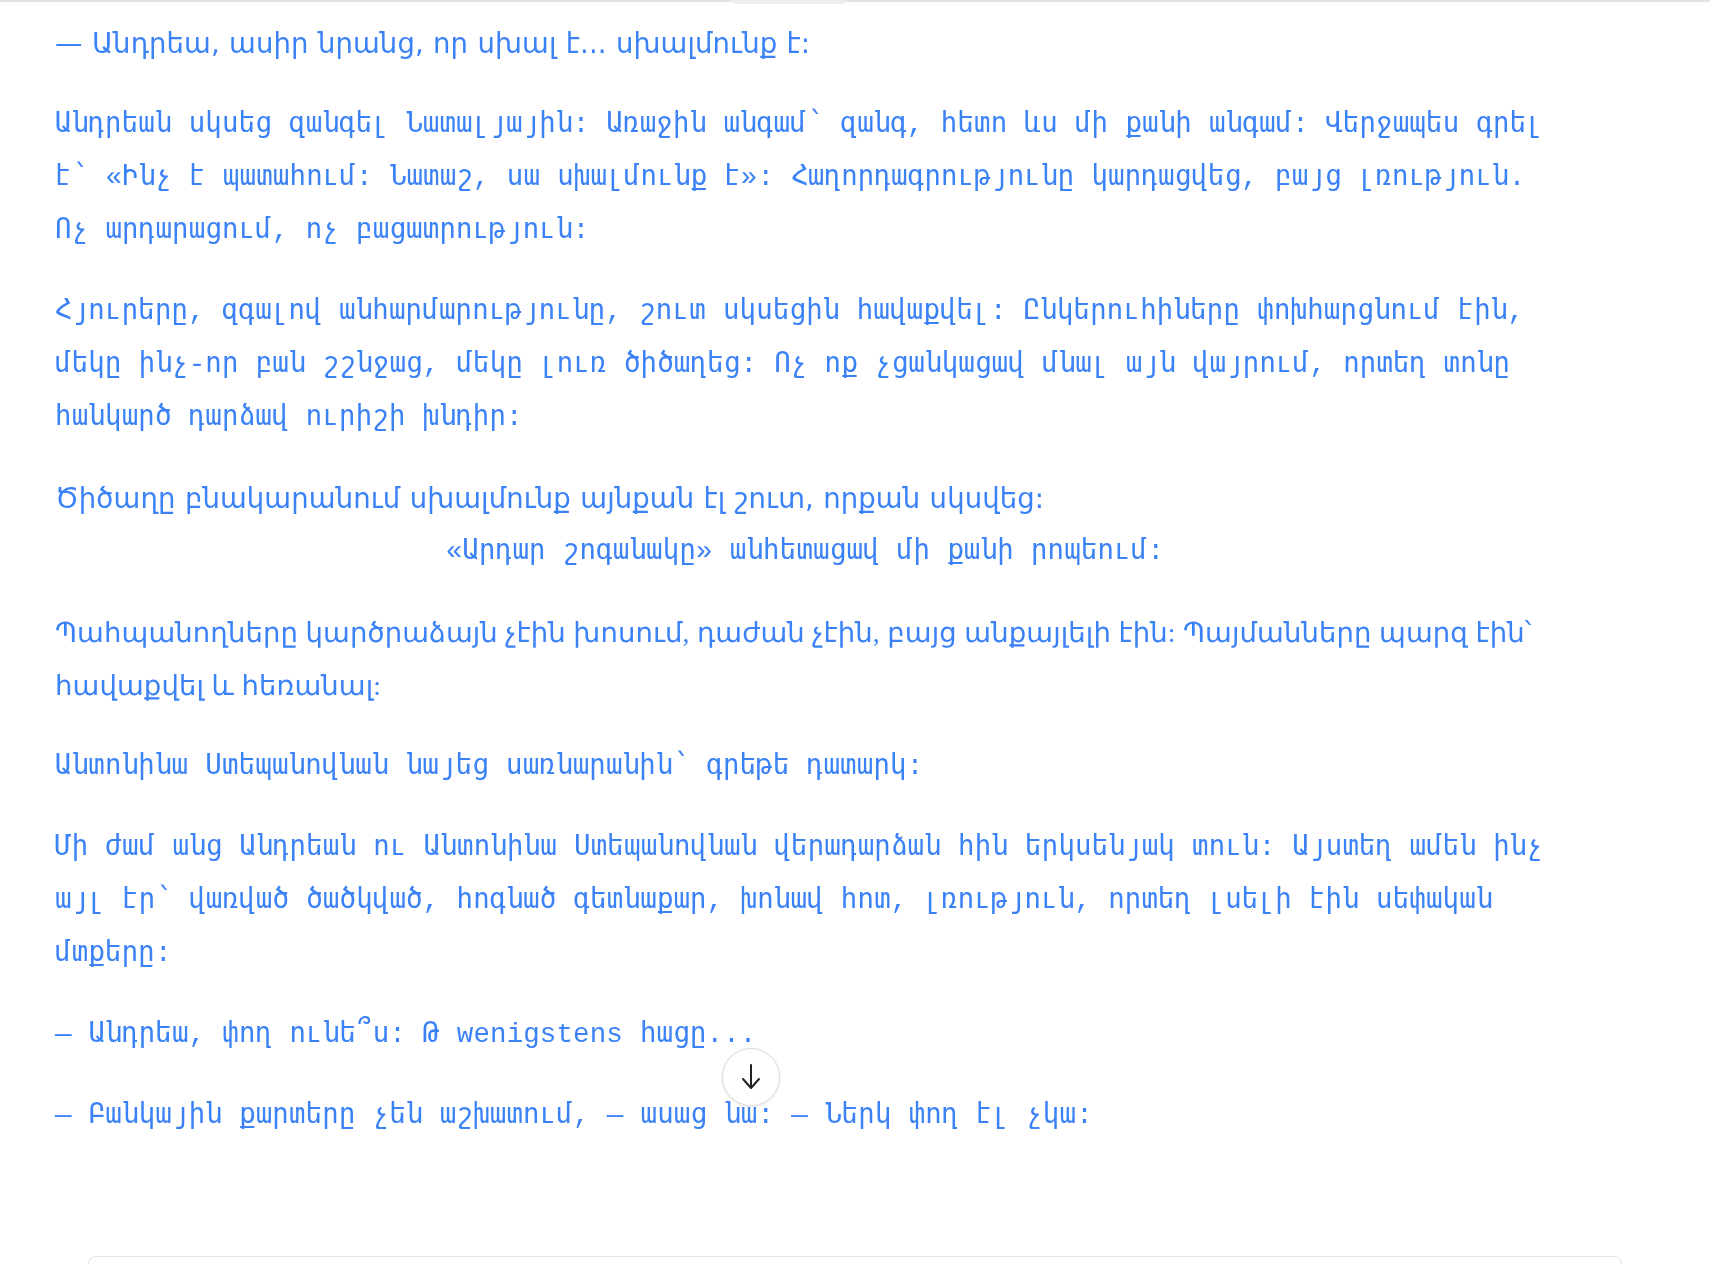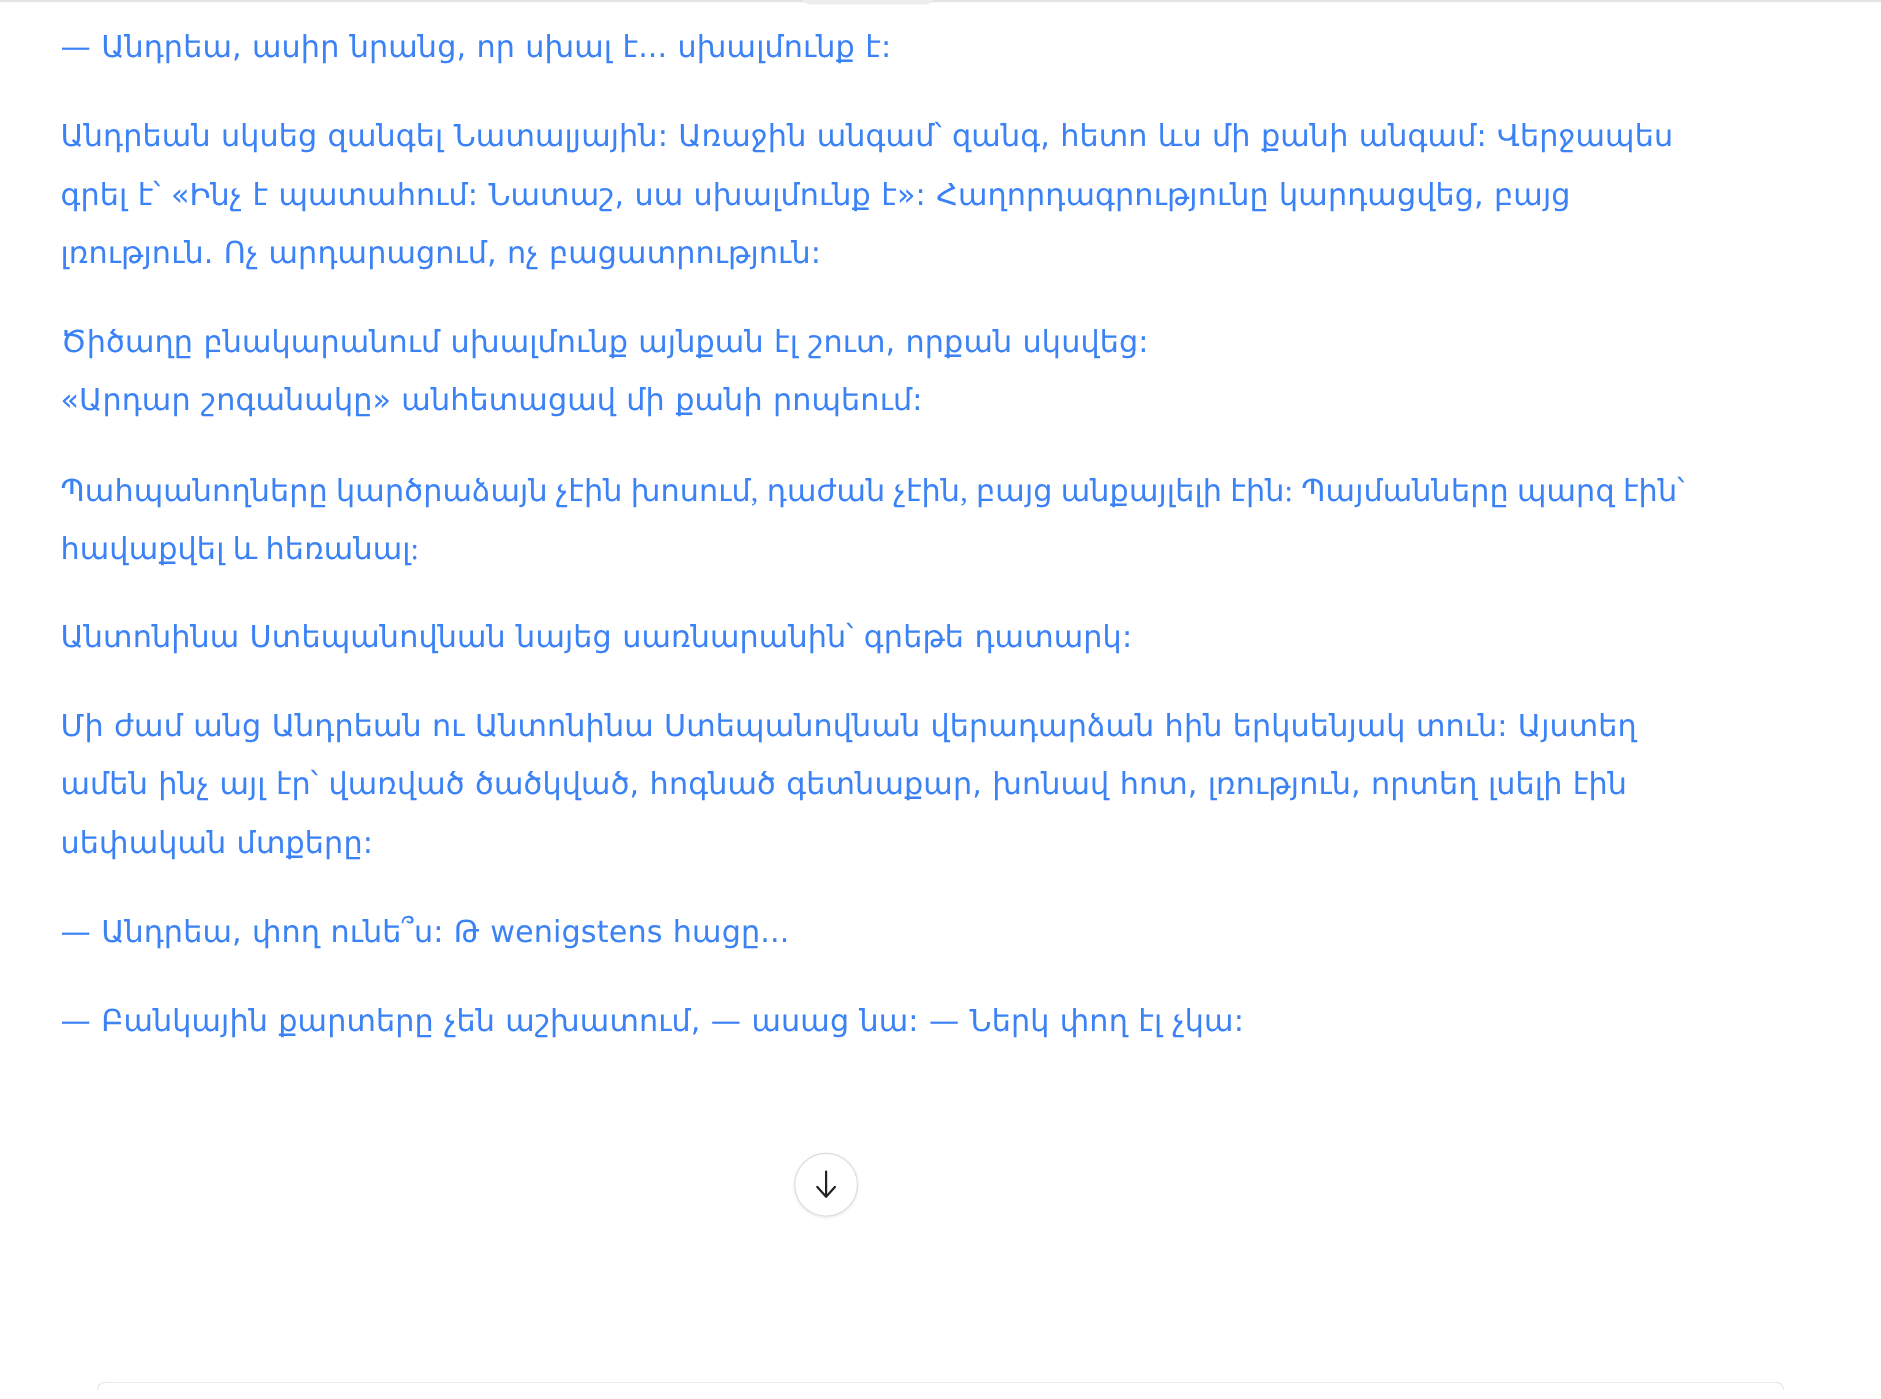--- a/index.html
+++ b/index.html
@@ -52,23 +52,25 @@
     margin: 15px 0 0 0;
     font-size: 27.5px;
     line-height: 53px;
     letter-spacing: 0.1px;
     color: #3b82f6;
     max-width: 1500px;
     word-spacing: 0.5px;
   }
   p.para + p.para {
     margin-top: 28px;
+    font-family: Liberation Mono, monospace;
   }
   .block-tight p.para + p.para {
     margin-top: 0;
+    text-align: center;
   }
   
   .scroll-btn {
     position: absolute;
     left: 722px;
     top: 1048px;
     width: 58px;
     height: 58px;
     border-radius: 50%;
     background: #ffffff;
@@ -110,20 +112,21 @@
 
   <div class="top-rule"></div>
   <div class="top-tab"></div>
 
   <div class="content">
 
     <p class="para">— Անդրեա, ասիր նրանց, որ սխալ է... սխալմունք է:</p>
 
     <p class="para">Անդրեան սկսեց զանգել Նատալյային: Առաջին անգամ՝ զանգ, հետո ևս մի քանի անգամ: Վերջապես գրել է՝ «Ինչ է պատահում: Նատաշ, սա սխալմունք է»: Հաղորդագրությունը կարդացվեց, բայց լռություն. Ոչ արդարացում, ոչ բացատրություն:</p>
 
+    <p class="para">Հյուրերը, զգալով անհարմարությունը, շուտ սկսեցին հավաքվել: Ընկերուհիները փոխհարցնում էին, մեկը ինչ-որ բան շշնջաց, մեկը լուռ ծիծաղեց: Ոչ ոք չցանկացավ մնալ այն վայրում, որտեղ տոնը հանկարծ դարձավ ուրիշի խնդիր:</p>
 
     <div class="block-tight" style="margin-top:28px;">
       <p class="para">Ծիծաղը բնակարանում սխալմունք այնքան էլ շուտ, որքան սկսվեց:</p>
       <p class="para">«Արդար շոգանակը» անհետացավ մի քանի րոպեում:</p>
     </div>
 
     <p class="para" style="margin-top:28px;font-family:Liberation Serif, serif;">Պահպանողները կարծրաձայն չէին խոսում, դաժան չէին, բայց անքայլելի էին: Պայմանները պարզ էին՝ հավաքվել և հեռանալ:</p>
 
     <p class="para">Անտոնինա Ստեպանովնան նայեց սառնարանին՝ գրեթե դատարկ:</p>
 

